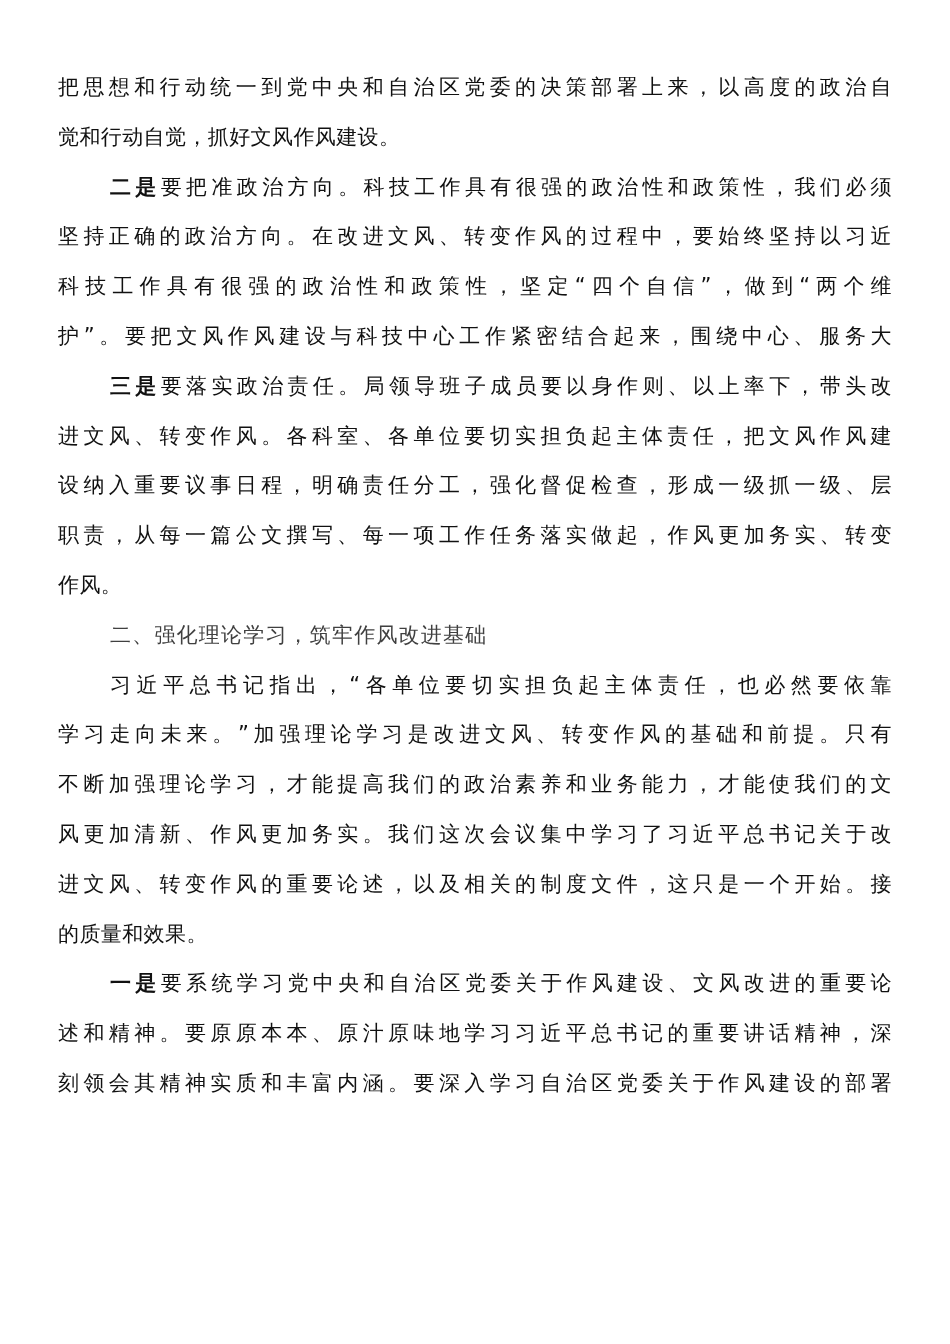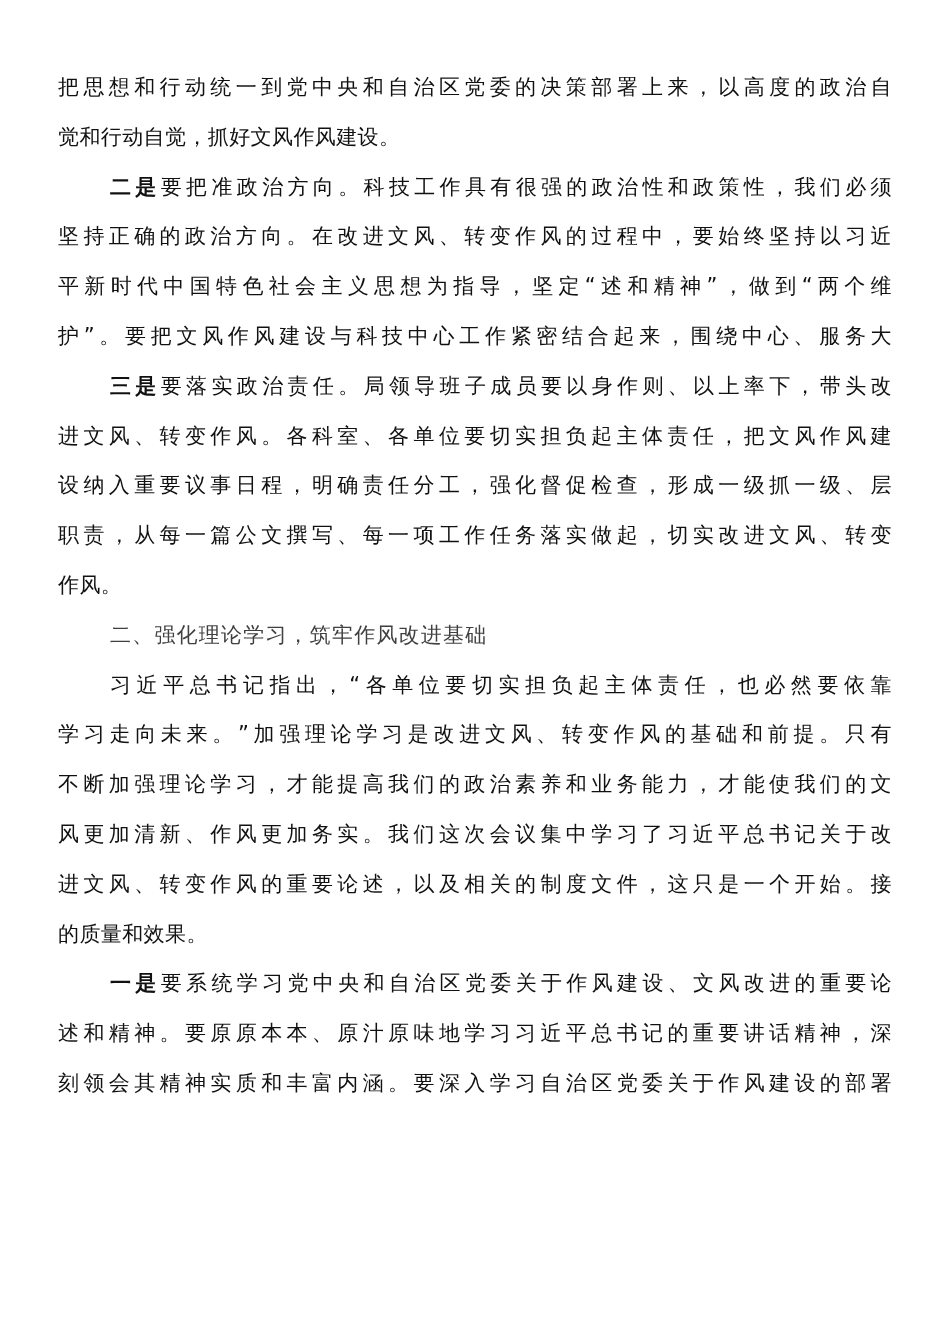--- a/index.html
+++ b/index.html
@@ -50,29 +50,29 @@
 <div class="page">
 
   <div>
     <div class="line justify">把思想和行动统一到党中央和自治区党委的决策部署上来，以高度的政治自</div>
     <div class="line">觉和行动自觉，抓好文风作风建设。</div>
   </div>
 
   <div>
     <div class="line indent justify"><span class="lead">二是</span><span>要把准政治方向。科技工作具有很强的政治性和政策性，我们必须</span></div>
     <div class="line justify">坚持正确的政治方向。在改进文风、转变作风的过程中，要始终坚持以习近</div>
-    <div class="line justify">平新时代中国特色社会主义思想为指导，坚定“述和精神”，做到“两个维</div>
+    <div class="line justify">科技工作具有很强的政治性和政策性，坚定“四个自信”，做到“两个维</div>
     <div class="line justify">护”。要把文风作风建设与科技中心工作紧密结合起来，围绕中心、服务大</div>
   </div>
 
   <div>
     <div class="line indent justify"><span class="lead">三是</span><span>要落实政治责任。局领导班子成员要以身作则、以上率下，带头改</span></div>
     <div class="line justify">进文风、转变作风。各科室、各单位要切实担负起主体责任，把文风作风建</div>
     <div class="line justify">设纳入重要议事日程，明确责任分工，强化督促检查，形成一级抓一级、层</div>
-    <div class="line justify">职责，从每一篇公文撰写、每一项工作任务落实做起，切实改进文风、转变</div>
+    <div class="line justify">职责，从每一篇公文撰写、每一项工作任务落实做起，作风更加务实、转变</div>
     <div class="line">作风。</div>
   </div>
 
   <div class="line indent heading">二、强化理论学习，筑牢作风改进基础</div>
 
   <div>
     <div class="line indent justify">习近平总书记指出，“各单位要切实担负起主体责任，也必然要依靠</div>
     <div class="line justify">学习走向未来。”加强理论学习是改进文风、转变作风的基础和前提。只有</div>
     <div class="line justify">不断加强理论学习，才能提高我们的政治素养和业务能力，才能使我们的文</div>
     <div class="line justify">风更加清新、作风更加务实。我们这次会议集中学习了习近平总书记关于改</div>

